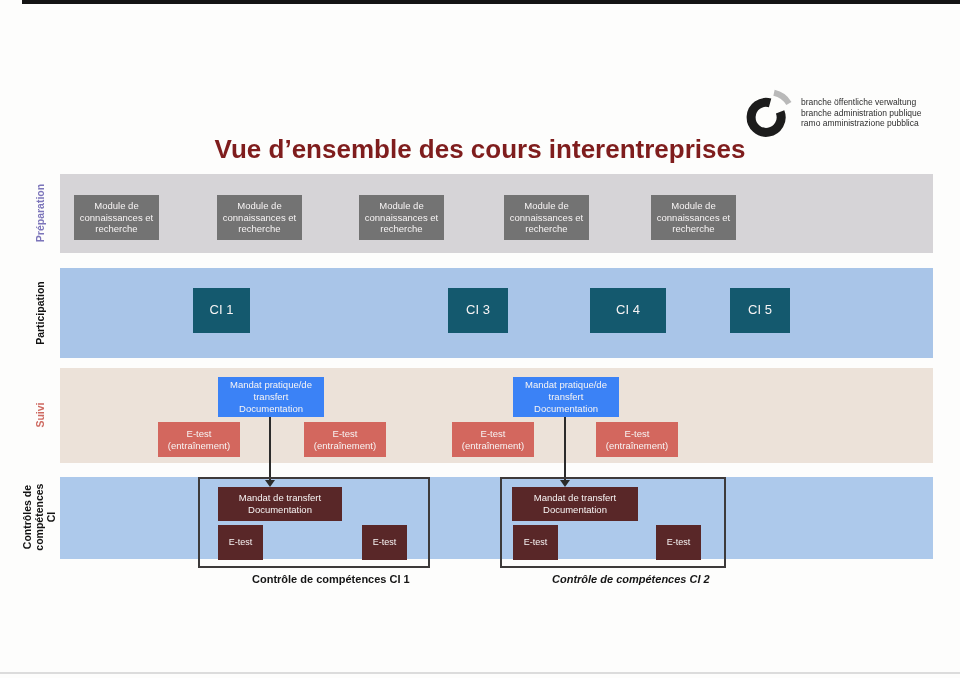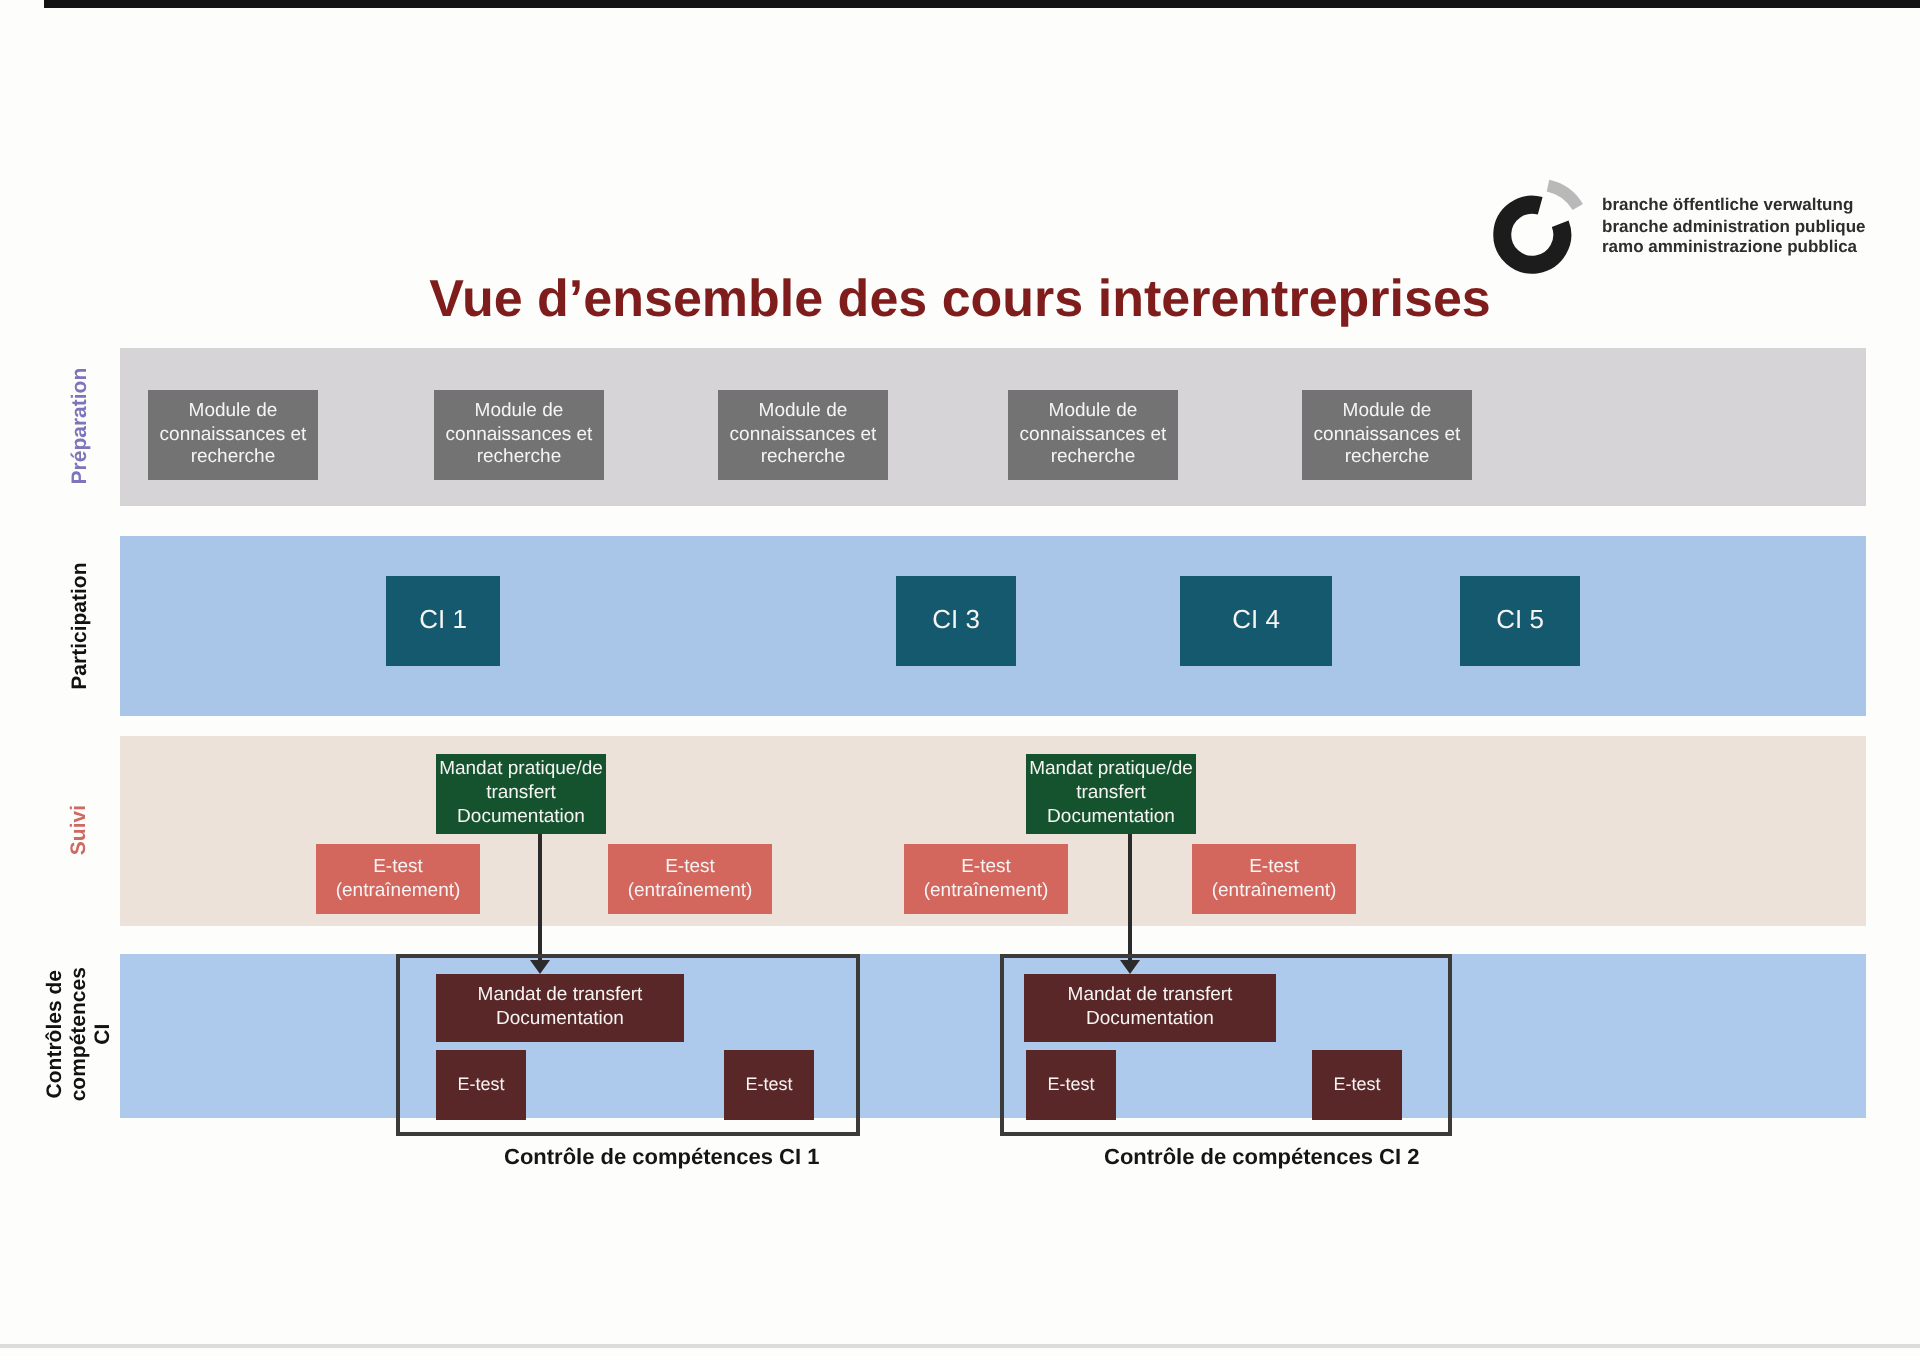--- a/index.html
+++ b/index.html
@@ -6,21 +6,21 @@
   .page{position:relative;width:960px;height:678px;background:#fdfdfc;
         font-family:"Liberation Sans",sans-serif;overflow:hidden;color:#1a1a1a;}
   .abs{position:absolute;}
 
   
   .top-bar{left:22px;top:0;width:938px;height:4px;background:#141414;}
   .bottom-line{left:0;top:672px;width:960px;height:2px;background:#dcdcdc;}
 
   
   .logo-mark{left:742px;top:86px;width:56px;height:52px;}
-  .logo-text{left:801px;top:97px;font-size:8.5px;font-weight:bold;line-height:1.25;color:#2e2e2e;}
+  .logo-text{left:801px;top:97px;font-size:8.5px;font-weight:normal;line-height:1.25;color:#2e2e2e;}
 
   
   .title{left:0;top:134px;width:960px;text-align:center;font-size:26px;font-weight:bold;color:#7f1d1d;}
 
   
   .band{left:60px;width:873px;}
   .band-prep {top:174px;height:79px;background:#d6d4d7;}
   .band-part {top:268px;height:90px;background:#a9c5e8;}
   .band-suivi{top:368px;height:95px;background:#ece2d9;}
   .band-ctrl {top:477px;height:82px;background:#adc9eb;}
@@ -38,21 +38,21 @@
   .box{display:flex;align-items:center;justify-content:center;text-align:center;
        color:#f7f4f4;white-space:pre-line;line-height:1.25;}
 
   .module{top:195px;width:85px;height:45px;background:#737373;font-size:9.5px;}
   .m1{left:74px;} .m2{left:217px;} .m3{left:359px;} .m4{left:504px;} .m5{left:651px;}
 
   .ci{top:288px;height:45px;background:#14596e;font-size:13px;}
   .c1{left:158px;width:57px;margin-left:35px;} .c2{left:304px;width:62px;} .c3{left:448px;width:60px;}
   .c4{left:590px;width:76px;} .c5{left:730px;width:60px;}
 
-  .mandat-s{top:377px;width:85px;height:40px;background:#14532d;font-size:9.5px;}
+  .mandat-s{top:377px;width:106px;height:40px;background:#3b82f6;font-size:9.5px;}
   .ms1{left:218px;} .ms2{left:513px;}
   .etest-s{top:422px;width:82px;height:35px;background:#d3675e;font-size:9.5px;}
   .es1{left:158px;} .es2{left:304px;} .es3{left:452px;} .es4{left:596px;}
 
   
   .connector{width:2px;background:#2b2b2b;top:417px;height:64px;}
   .cn1{left:269px;} .cn2{left:564px;}
   .arrowhead{width:0;height:0;border-left:5px solid transparent;border-right:5px solid transparent;
              border-top:7px solid #2b2b2b;top:480px;}
   .ah1{left:265px;} .ah2{left:560px;}
@@ -60,21 +60,21 @@
   
   .group{top:477px;height:91px;border:2px solid #3d3a3a;box-sizing:border-box;background:transparent;}
   .g1{left:198px;width:232px;} .g2{left:500px;width:226px;}
 
   .mandat-c{top:487px;height:34px;background:#592728;font-size:9.5px;}
   .mc1{left:218px;width:124px;} .mc2{left:512px;width:126px;}
   .etest-c{top:525px;width:45px;height:35px;background:#592728;font-size:9px;}
   .ec1{left:218px;} .ec2{left:362px;} .ec3{left:513px;} .ec4{left:656px;}
 
   .caption{top:573px;font-size:11px;font-weight:bold;color:#151515;text-align:center;}
-  .cap1{left:252px;} .cap2{left:552px;}
+  .cap1{left:252px;} .cap2{left:552px;font-style:italic;}
 </style>
 </head>
 <body>
 
 <div class="page">
 
   <div class="abs top-bar"></div>
   <div class="abs bottom-line"></div>
 
   <svg class="abs logo-mark" viewBox="0 0 56 52" xmlns="http://www.w3.org/2000/svg">

